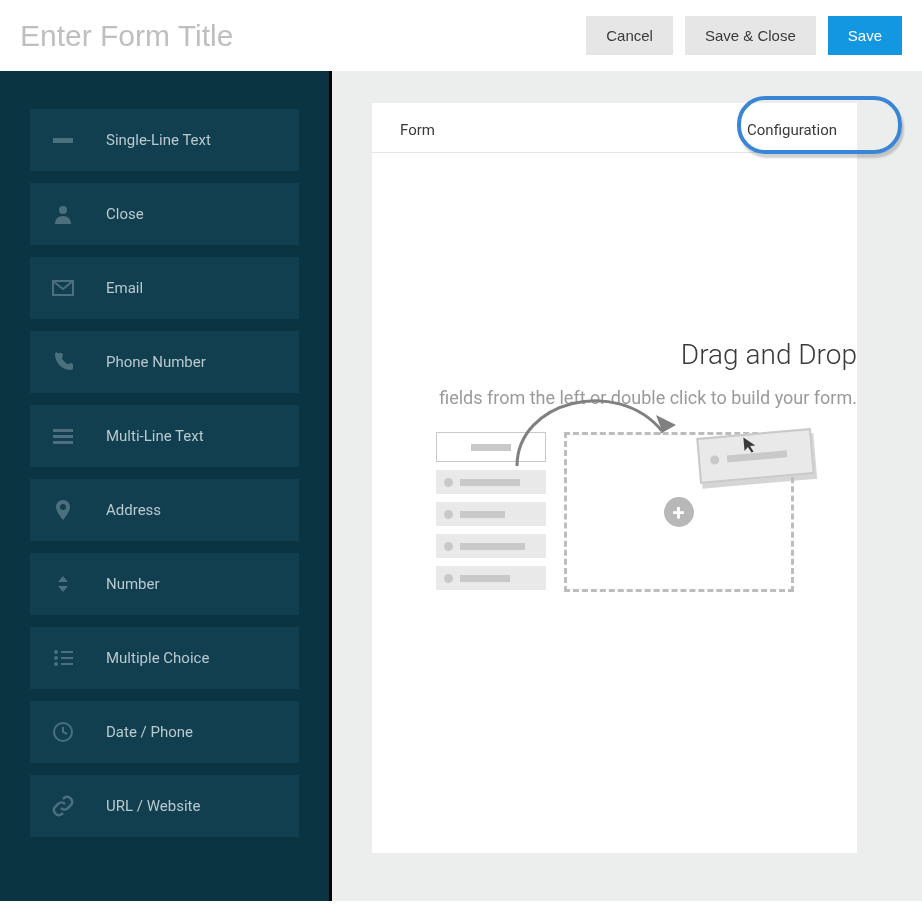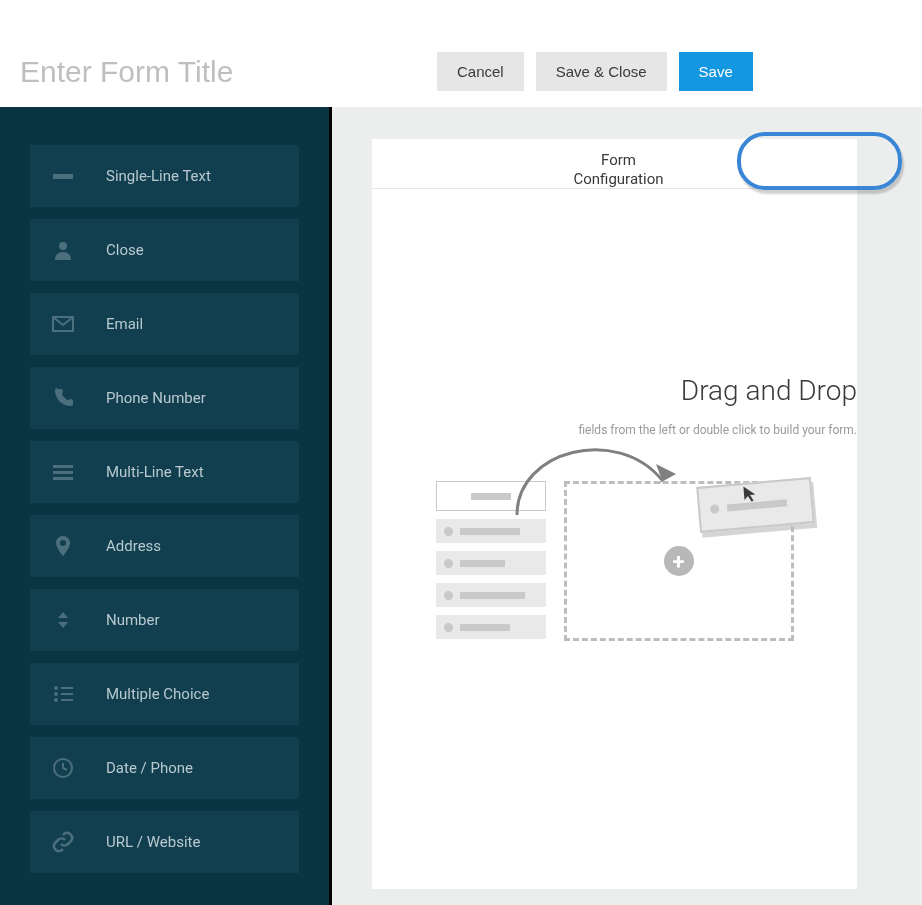--- a/index.html
+++ b/index.html
@@ -8,25 +8,24 @@
   background: #fff;
   width: 922px;
   height: 905px;
   overflow: hidden;
 }
 
 
 .header {
   display: flex;
   align-items: center;
-  justify-content: flex-start;
+  justify-content: space-between;
   padding: 15px 20px;
   height: 71px;
   background: #fff;
-  margin-top: 36px;
 }
 .form-title-input {
   border: none;
   font-size: 30px;
   font-weight: 300;
   color: #555;
   outline: none;
   width: 400px;
 }
 .form-title-input::placeholder { color: #bfbfbf; }
@@ -88,22 +87,21 @@
   background: #fff;
   width: 485px;
   min-height: 750px;
 }
 .tabs {
   display: flex;
   justify-content: space-between;
   border-bottom: 1px solid #e6e6e6;
   height: 50px;
   align-items: center;
-  padding: 12px 20px 0 28px;
-  flex-direction: column;
+  padding: 4px 20px 0 28px;
 }
 .tab {
   font-size: 15px;
   color: #3a3a3a;
   cursor: pointer;
 }
 .tab-config-highlight {
   position: absolute;
   top: 25px;
   right: 20px;
@@ -120,23 +118,23 @@
   text-align: right;
   padding-top: 185px;
 }
 .drop-title {
   font-size: 28px;
   font-weight: 300;
   color: #3a3a3a;
   margin-bottom: 16px;
 }
 .drop-sub {
-  font-size: 12px;
+  font-size: 18px;
   color: #9a9a9a;
-  margin-bottom: 44px;
+  margin-bottom: 24px;
 }
 
 
 .illus {
   display: flex;
   justify-content: center;
   align-items: flex-start;
   gap: 18px;
   position: relative;
 }

